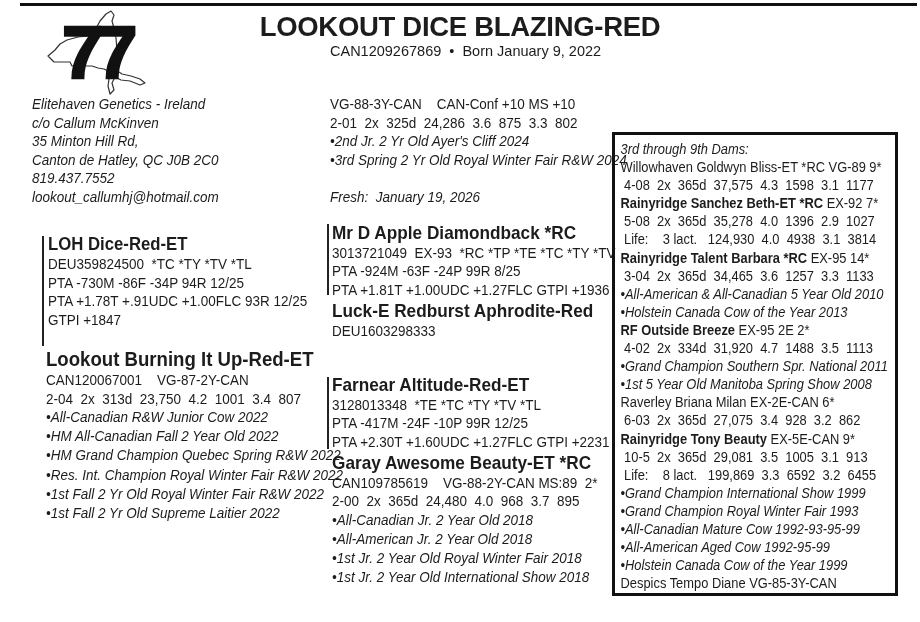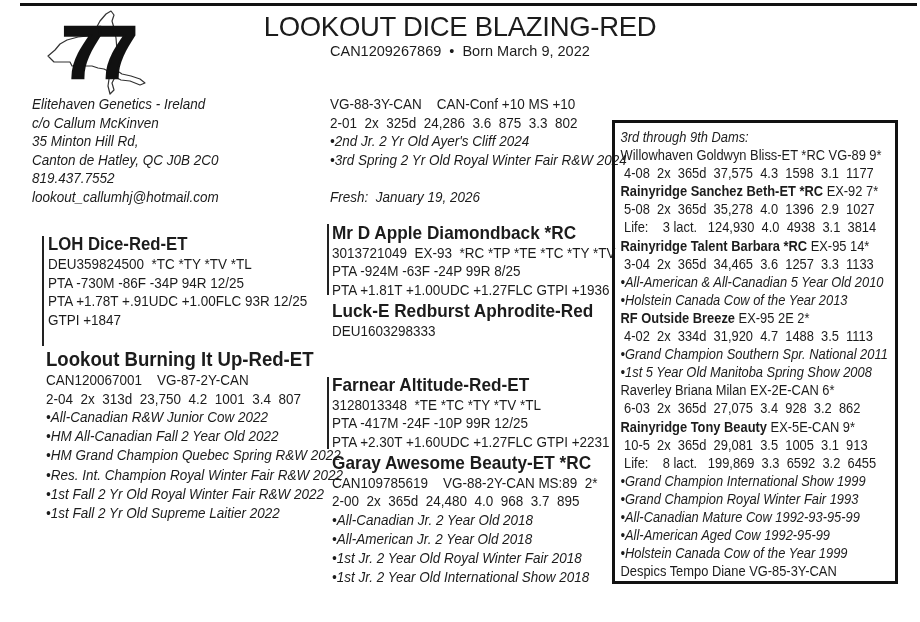--- a/index.html
+++ b/index.html
@@ -12,21 +12,21 @@
 
   #top-rule{left:20px;top:3px;width:897px;height:3px;background:#111;}
 
   #lot-badge{left:40px;top:8px;width:112px;height:94px;}
   #lot-badge svg{position:absolute;left:0;top:0;}
   #lot-number{position:absolute;left:22px;top:8px;font-size:74px;font-weight:bold;
               line-height:1;letter-spacing:-7px;color:#111;
               -webkit-text-stroke:2.5px #111;}
 
   #page-title{left:230px;top:11px;width:460px;text-align:center;
-              font-size:27.5px;font-weight:normal;letter-spacing:-0.3px;white-space:nowrap;}
+              font-size:27.5px;font-weight:bold;letter-spacing:-0.3px;white-space:nowrap;}
 
   .line{font-size:14.5px;line-height:18.5px;white-space:pre;}
   .aline{font-size:14.5px;line-height:19.2px;white-space:pre;font-style:italic;}
 
   #reg-block{left:330px;top:42px;}
   #breeder-block{left:32px;top:95px;}
   #animal-block{left:330px;top:95px;}
   #fresh-line{margin-top:18px;}
 
   .bracket{width:2px;background:#222;}
@@ -36,21 +36,21 @@
 
   #sire-block{left:48px;top:234px;}
   .h-sire{font-size:18px;line-height:21px;font-weight:bold;white-space:nowrap;}
   #dam-block{left:46px;top:348px;}
   .h-dam{font-size:20px;line-height:23px;font-weight:bold;white-space:nowrap;}
   #pat-block{left:332px;top:222px;}
   #mat-block{left:332px;top:374px;}
   .h-mid{font-size:18.5px;line-height:21.5px;font-weight:bold;white-space:nowrap;}
   .h-mid2{margin-top:1px;}
 
-  #dams-box{left:612px;top:120px;width:286px;height:464px;border:3px solid #111;
+  #dams-box{left:612px;top:132px;width:286px;height:464px;border:3px solid #111;
             box-sizing:border-box;}
   #dams-box-inner{padding:5px 0 0 6px;transform:scaleX(0.92);transform-origin:0 0;}
   .box-line{font-size:14px;line-height:18.1px;white-space:pre;}
   .box-line.bullet{font-style:italic;}
 </style>
 </head>
 <body>
 
 <div class="page">
 
@@ -59,21 +59,21 @@
   <div class="abs" id="lot-badge">
     <svg width="112" height="94" viewBox="0 0 112 94" fill="none" stroke="#333" stroke-width="1.2" stroke-linejoin="round">
       <path d="M8,48 L15,42 L20,36 L27,32 L38,29 L48,28 L54,24 L60,13 L66,6 L71,3 L74,7 L72,13 L74,20 L76,30 L77,42 L75,52 L72,58 L76,62 L82,66 L91,68 L100,71 L105,75 L100,77 L90,73 L81,72 L75,69 L72,75 L74,82 L70,86 L68,78 L70,64 L64,61 L58,60 L52,58 L32,58 L30,54 L14,54 Z"></path>
     </svg>
     <div id="lot-number">77</div>
   </div>
 
   <div class="abs" id="page-title">LOOKOUT DICE BLAZING-RED</div>
 
   <div class="abs" id="reg-block">
-    <div class="line">CAN1209267869  •  Born March 9, 2022</div>
+    <div class="line">CAN1209267869  •  Born January 9, 2022</div>
   </div>
 
   <div class="abs cond it" id="breeder-block">
     <div class="line">Elitehaven Genetics - Ireland</div>
     <div class="line">c/o Callum McKinven</div>
     <div class="line">35 Minton Hill Rd,</div>
     <div class="line">Canton de Hatley, QC J0B 2C0</div>
     <div class="line">819.437.7552</div>
     <div class="line">lookout_callumhj@hotmail.com</div>
   </div>

